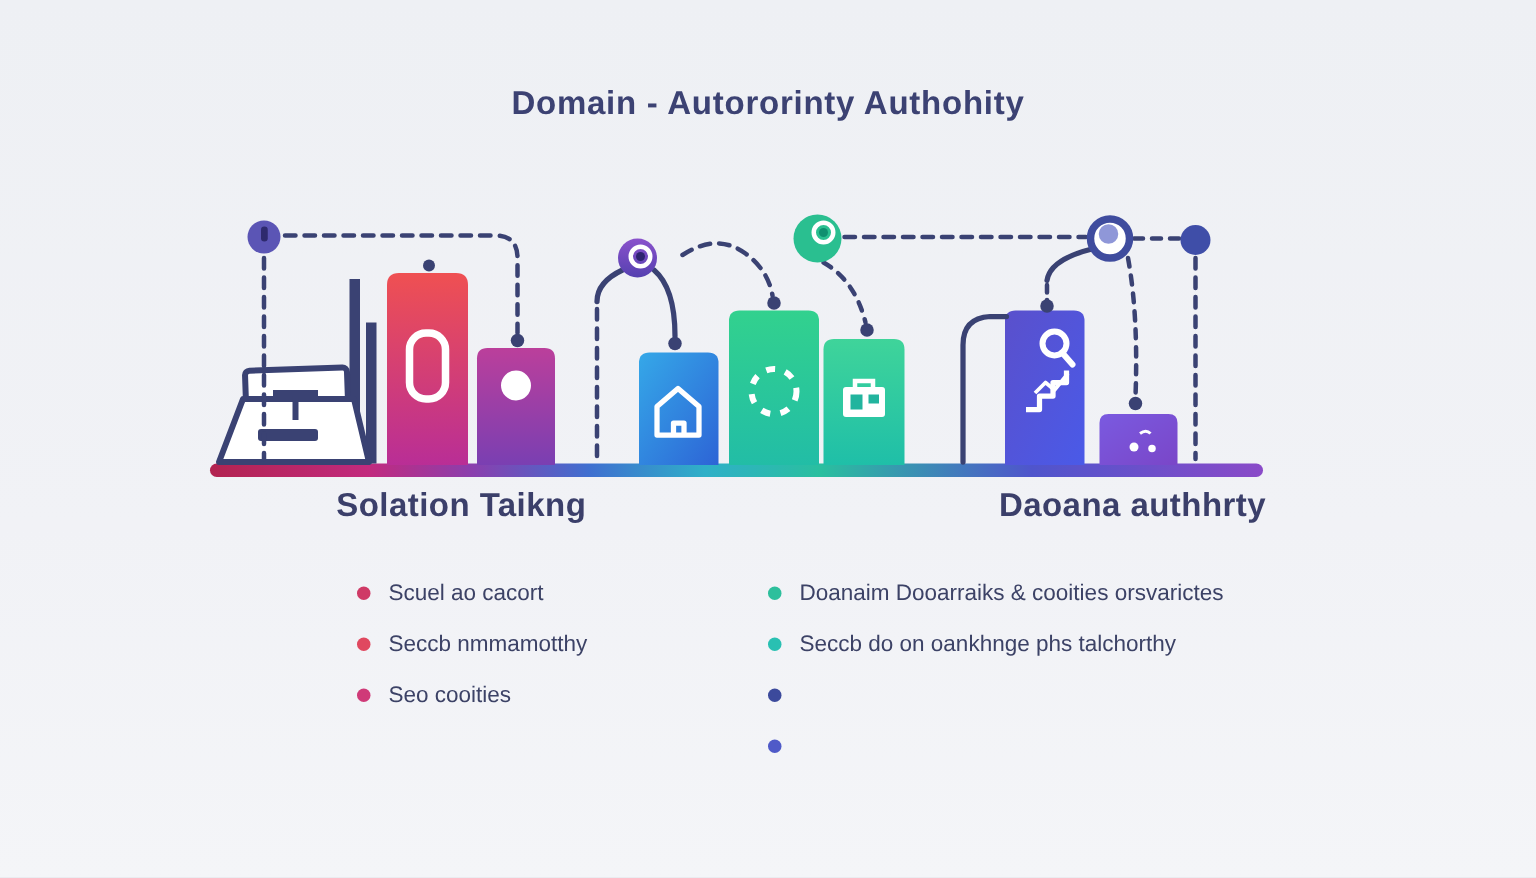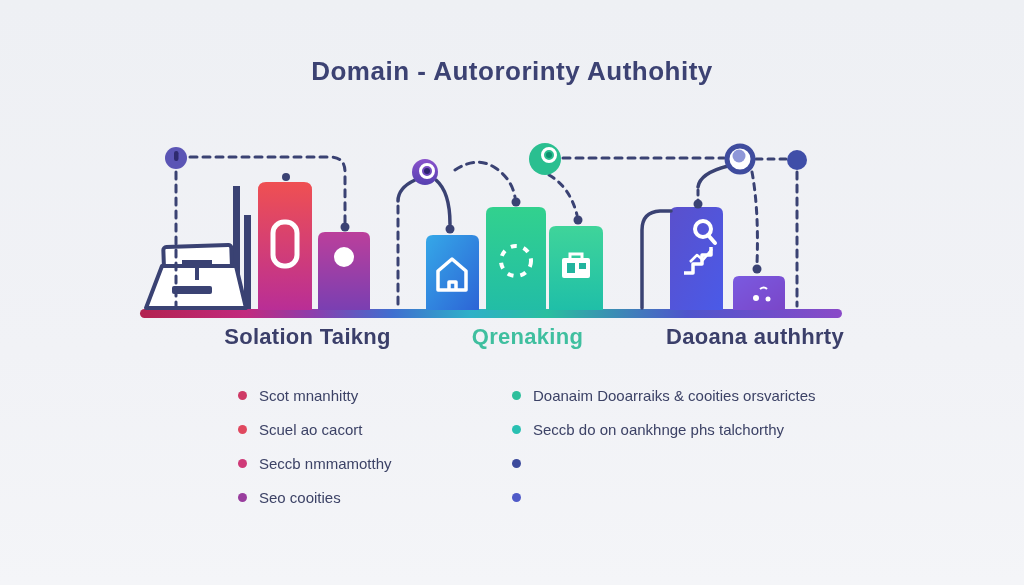--- a/index.html
+++ b/index.html
@@ -3,21 +3,21 @@
 <meta charset="utf-8">
 <style>
   html,body{margin:0;padding:0;background:#e7e9ee;}
   .canvas{
     position:relative;width:1024px;height:585px;overflow:hidden;
     background:linear-gradient(180deg,#eef0f4 0%,#f1f2f6 60%,#f4f5f8 100%);
     font-family:"Liberation Sans","DejaVu Sans",sans-serif;
   }
   .title{
     position:absolute;top:56px;left:0;width:1024px;text-align:center;
-    font-size:26px;font-weight:bold;color:#3c4273;letter-spacing:.5px;
+    font-size:22px;font-weight:bold;color:#3c4273;letter-spacing:.5px;
   }
   svg.illus{position:absolute;top:0;left:0;}
   .heading{
     position:absolute;top:324px;font-size:22px;font-weight:bold;
     color:#3b3f6a;text-align:center;letter-spacing:.3px;
   }
   .heading.h-left{left:175px;width:265px;}
   .heading.h-mid{left:420px;width:215px;color:#3fbf9f;}
   .heading.h-right{left:625px;width:260px;}
   .bullets{position:absolute;top:386px;list-style:none;margin:0;padding:0;}
@@ -196,30 +196,25 @@
       <circle cx="549" cy="155" r="3" fill="#0f8f6f"></circle>
     </g>
     <g>
       <circle cx="740" cy="159" r="13" fill="#ffffff" stroke="#3f4c9e" stroke-width="5"></circle>
       <circle cx="739" cy="156" r="6.5" fill="#8f97d8"></circle>
     </g>
     <circle cx="797" cy="160" r="10" fill="#3f4ea8"></circle>
   </svg>
 
   <div class="heading h-left">Solation Taikng</div>
-  <div class="heading h-mid">Qrenaking</div>
   <div class="heading h-right">Daoana authhrty</div>
 
   <ul class="bullets col-left">
     <li>
       <span class="dot"></span>
-      <span class="btxt">Scot mnanhitty</span>
-    </li>
-    <li>
-      <span class="dot"></span>
       <span class="btxt">Scuel ao cacort</span>
     </li>
     <li>
       <span class="dot"></span>
       <span class="btxt">Seccb nmmamotthy</span>
     </li>
     <li>
       <span class="dot"></span>
       <span class="btxt">Seo cooities</span>
     </li>

